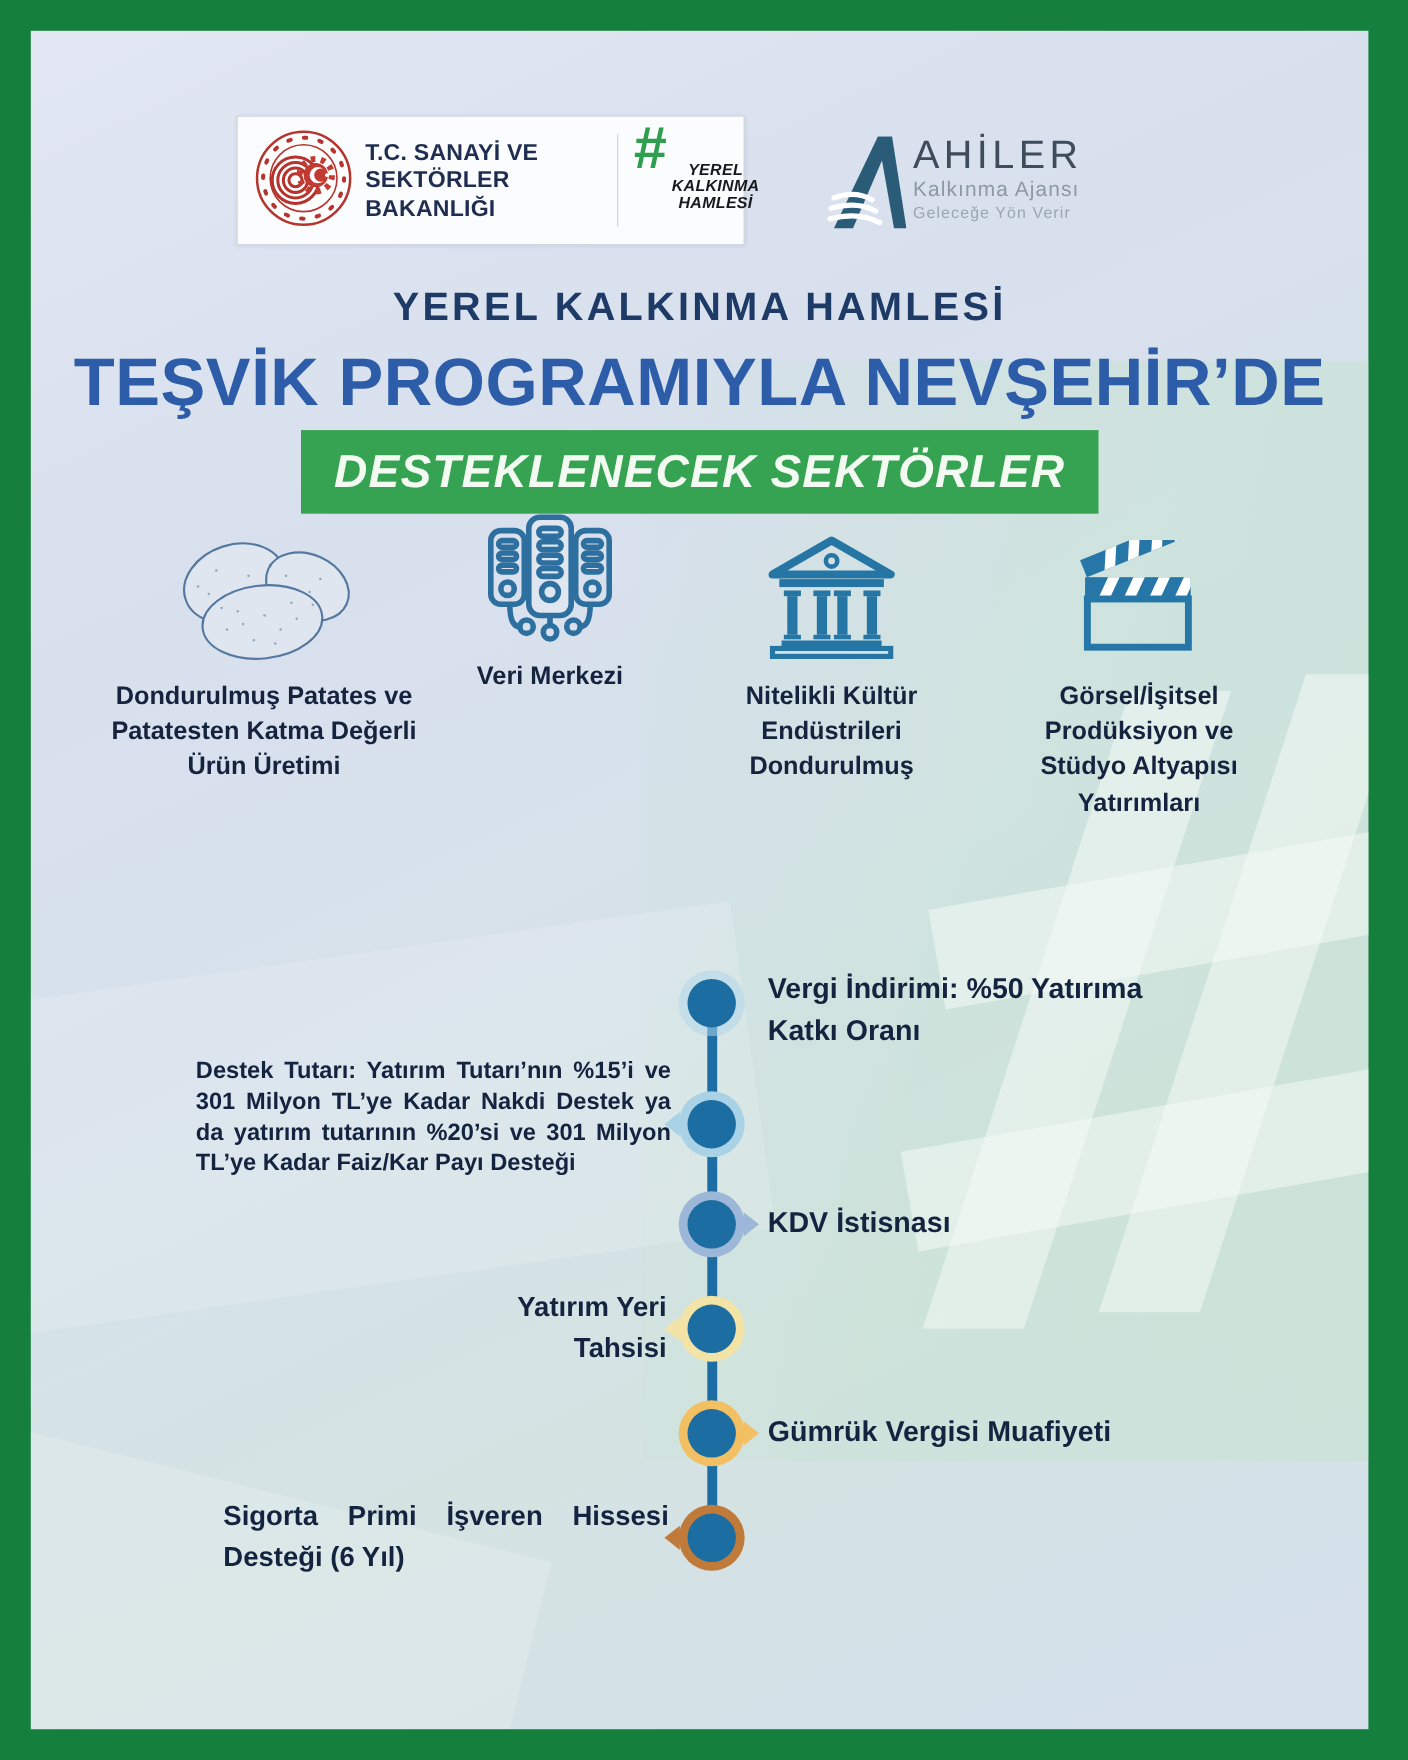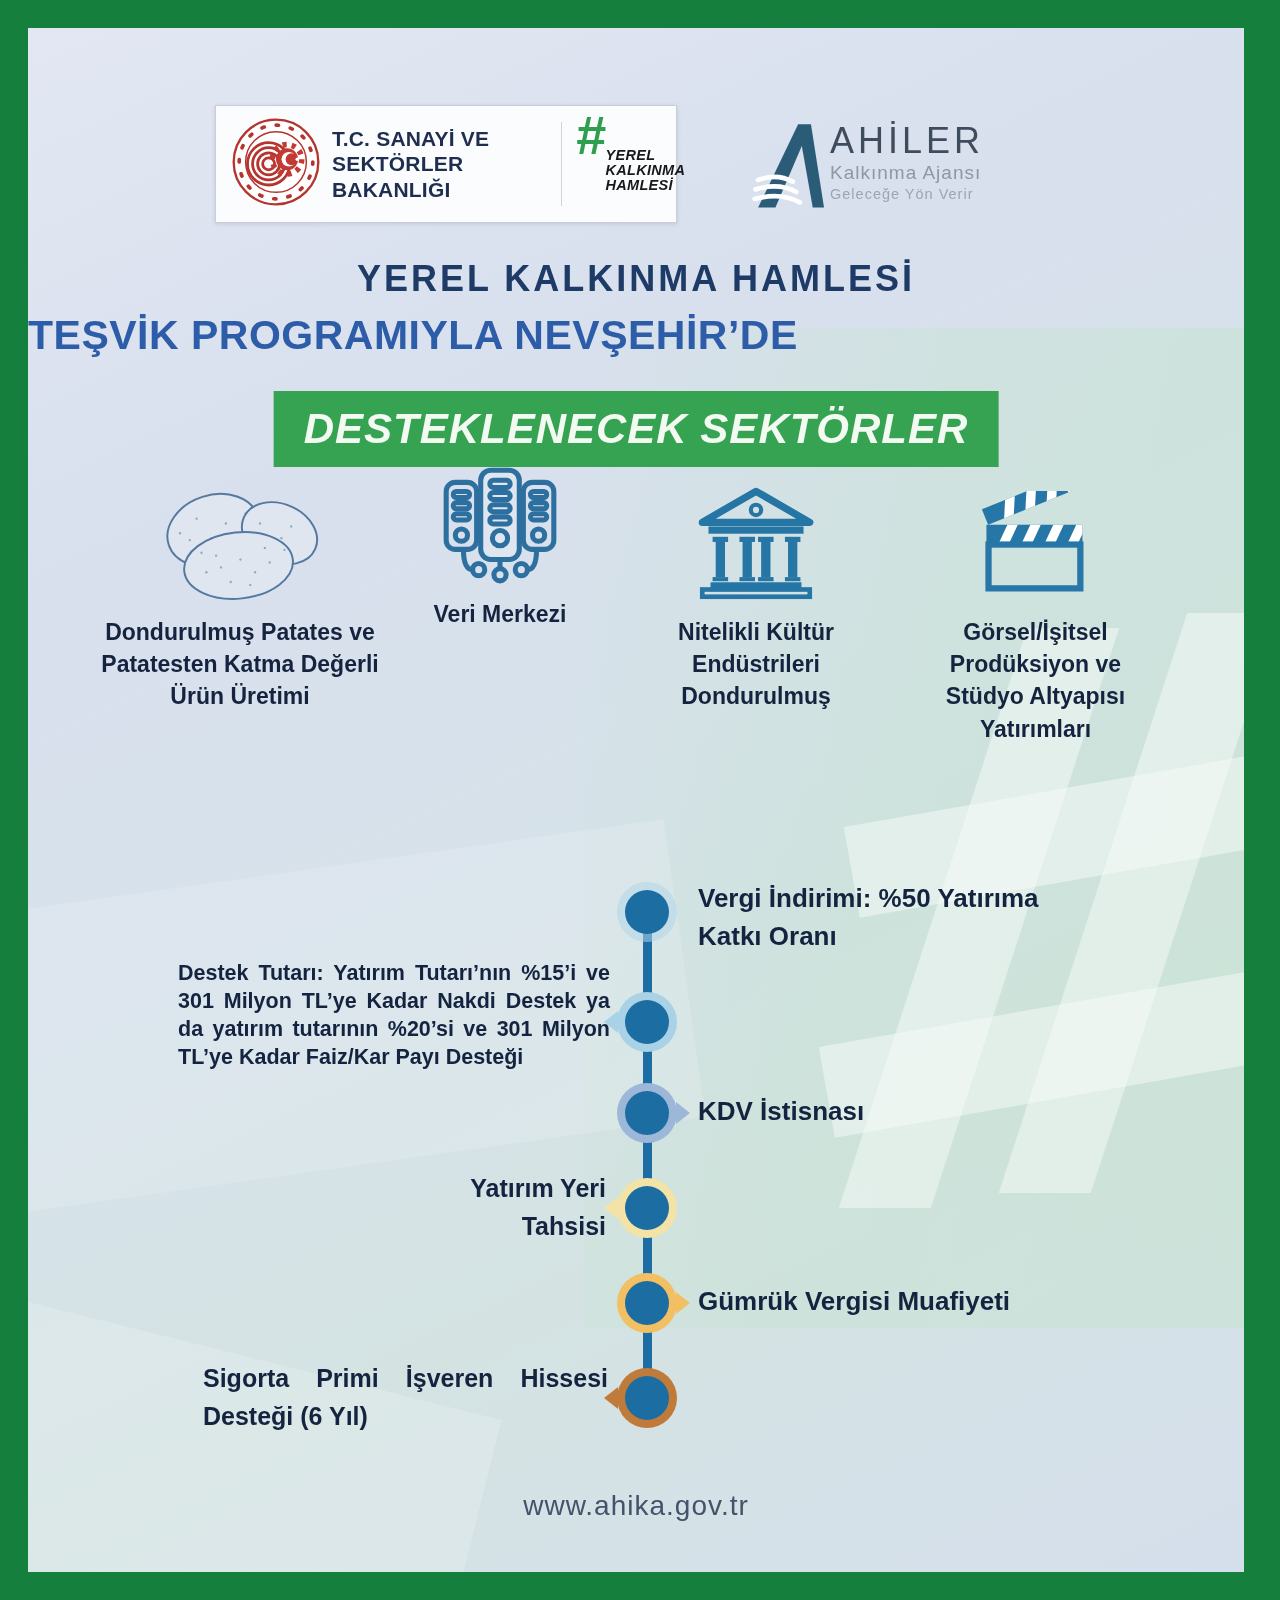--- a/index.html
+++ b/index.html
@@ -24,33 +24,33 @@
     background:rgba(255,255,255,0.18); }
 
   
   .gov-box { position:absolute; left:187px; top:77px; width:462px; height:118px; background:#fbfcfd;
     border:1px solid #c8cdd6; box-shadow:0 1px 4px rgba(60,80,110,0.18); display:flex; align-items:center; }
   .emblem { flex:0 0 auto; margin-left:14px; }
   .ministry-name { margin-left:10px; font-size:21px; font-weight:bold; color:#1e2d50; line-height:1.2; letter-spacing:0.2px; }
   .gov-divider { width:1px; height:84px; background:#cfd4dc; margin:0 14px 0 18px; }
   .hamle-logo { position:relative; width:122px; height:96px; }
   .hamle-hash { position:absolute; left:0; top:-12px; font-size:54px; font-weight:800; font-style:italic; color:#2e9e4f; }
-  .hamle-text { position:absolute; left:30px; top:32px; width:90px; 
+  .hamle-text { position:absolute; left:30px; top:32px; width:90px; text-align:center;
     font-weight:800; font-style:italic; font-size:14.5px; line-height:1.02; color:#17191c; letter-spacing:0.3px; }
   .ahiler { position:absolute; left:718px; top:88px; display:flex; align-items:flex-start; }
   .ahiler-texts { margin-left:6px; margin-top:6px; }
   .ahiler-name { font-size:36px; letter-spacing:4px; color:#3f4c5e; font-weight:400; line-height:1.05; }
   .ahiler-sub { font-size:19px; color:#8d98a5; letter-spacing:1px; margin-top:2px; }
   .ahiler-tag { font-size:14.5px; color:#9aa6b2; letter-spacing:1px; margin-top:2px; }
 
   
   .kicker { position:absolute; left:0; top:230px; width:100%; text-align:center;
     font-size:36px; font-weight:600; letter-spacing:3px; color:#1d3b66; }
-  .main-title { position:absolute; left:0; top:284px; width:100%; text-align:left;
-    font-size:41px; font-weight:800; letter-spacing:0.5px; color:#2d5da9; }
+  .main-title { position:absolute; left:0; top:284px; width:100%; text-align:center;
+    font-size:61px; font-weight:800; letter-spacing:0.5px; color:#2d5da9; }
   .banner { position:absolute; left:50%; top:363px; transform:translateX(-50%);
     background:#35a352; color:#f2faf2; font-size:42px; font-weight:800; letter-spacing:1px;
     padding:14px 30px; white-space:nowrap;font-style:italic; }
 
   
   .sector { position:absolute; text-align:center; }
   .sector .icon-wrap { display:flex; align-items:center; justify-content:center; height:130px; }
   .sector .label { font-size:23px; font-weight:800; color:#15233f; line-height:1.4; margin-top:8px; }
   .sec-1 { left:62px;  top:450px; width:300px; }
   .sec-2 { left:372px; top:432px; width:200px; }
@@ -307,16 +307,15 @@
       <span class="dot"></span>
     </div>
 
     <div class="support-text st-1">Vergi İndirimi: %50 Yatırıma Katkı Oranı</div>
     <div class="support-text st-2">Destek Tutarı: Yatırım Tutarı’nın %15’i ve 301 Milyon TL’ye Kadar Nakdi Destek ya da yatırım tutarının %20’si ve 301 Milyon TL’ye Kadar Faiz/Kar Payı Desteği</div>
     <div class="support-text st-3">KDV İstisnası</div>
     <div class="support-text st-4">Yatırım Yeri Tahsisi</div>
     <div class="support-text st-5">Gümrük Vergisi Muafiyeti</div>
     <div class="support-text st-6">Sigorta Primi İşveren Hissesi Desteği (6 Yıl)</div>
 
-    <div class="footer-url">www.ahika.gov.tr</div>
 
   </div>
 </div>
 
 </body></html>

